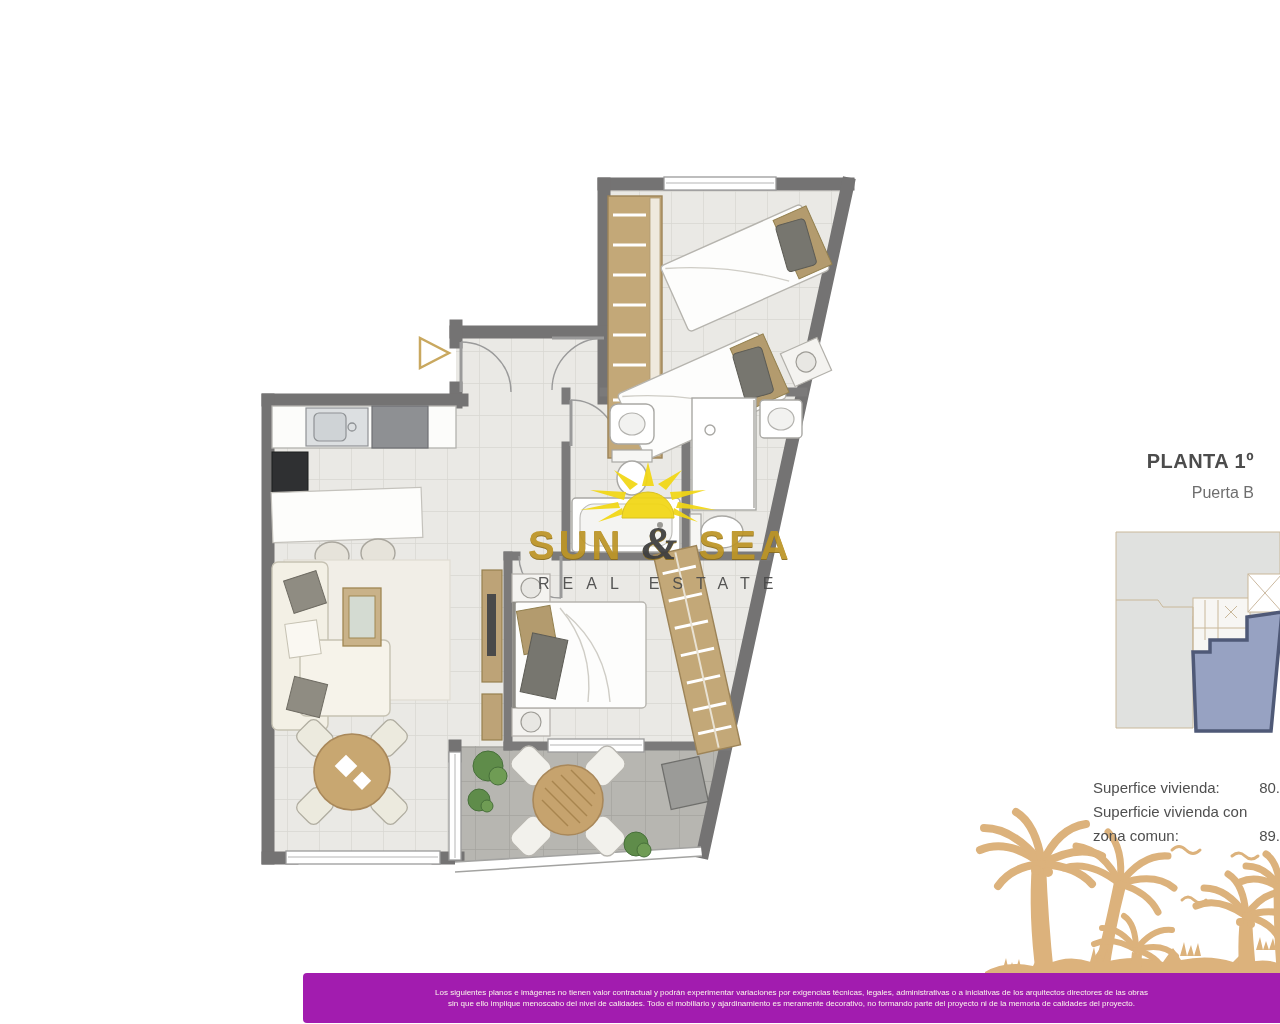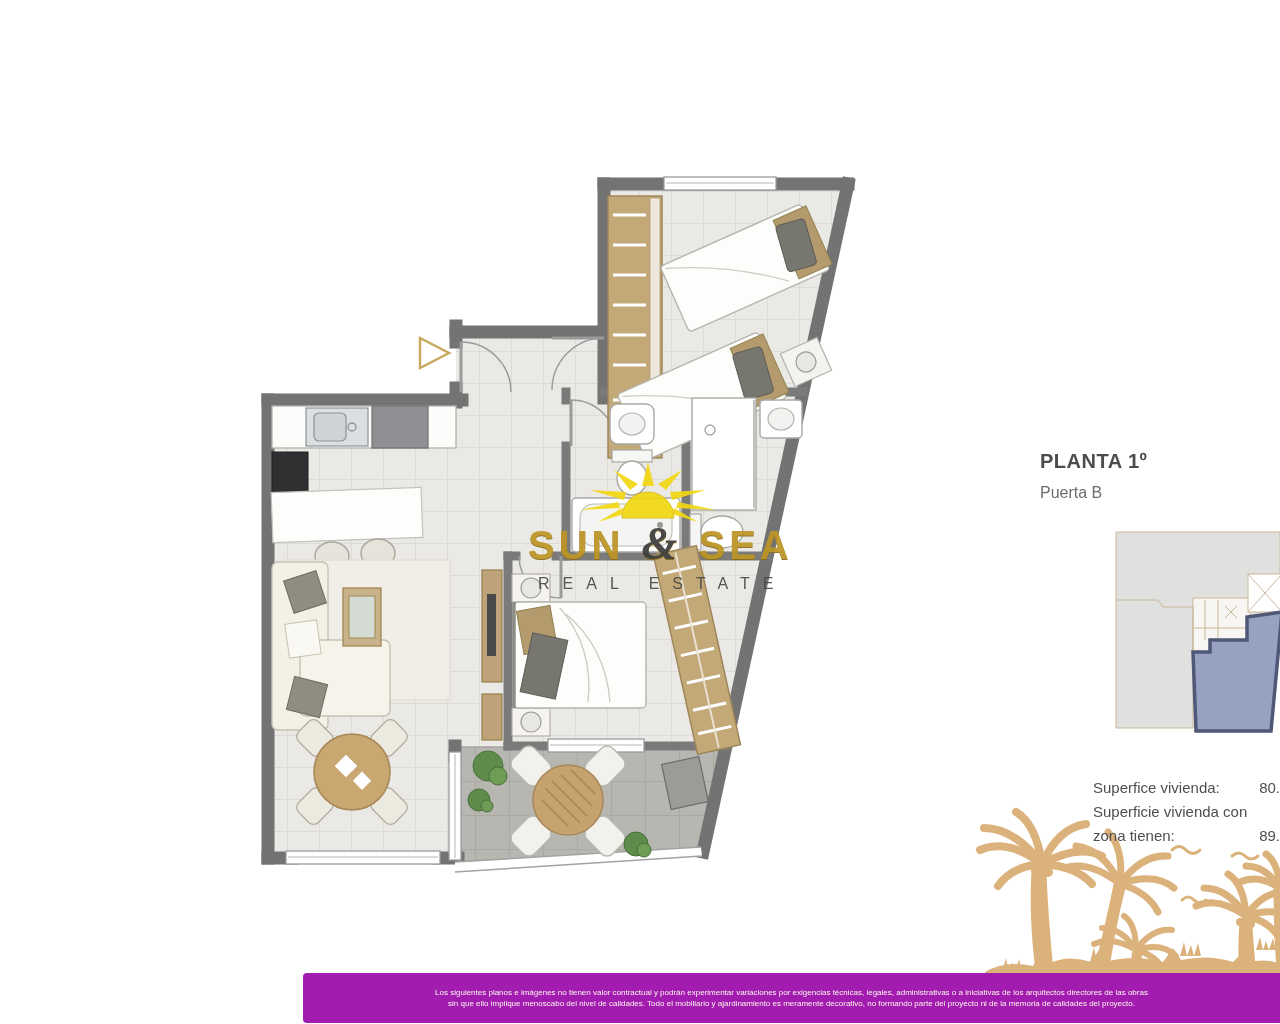--- a/index.html
+++ b/index.html
@@ -1,21 +1,21 @@
 <!DOCTYPE html>
 <html><head>
 <meta charset="utf-8">
 <style>
   html,body{margin:0;padding:0;}
   .page{position:relative;width:1280px;height:1024px;background:#ffffff;overflow:hidden;
         font-family:"Liberation Sans",sans-serif;}
   .page svg{position:absolute;left:0;top:0;}
 
   
-  .plan-label{position:absolute;left:1040px;top:450px;width:170px;text-align:left;}
+  .plan-label{position:absolute;left:1084px;top:450px;width:170px;text-align:right;}
   .plan-label .t{font-size:20px;font-weight:bold;color:#4c4c4c;letter-spacing:.5px;}
   .plan-label .s{font-size:16px;color:#6e6e6e;margin-top:11px;}
 
   .areas{position:absolute;left:1093px;top:750px;width:187px;color:#4f4f4f;font-size:15px;line-height:24px;margin-top:26px;}
   .areas .row{display:flex;justify-content:space-between;}
   .areas .val{text-align:right;}
 
   
   .logo{position:absolute;left:528px;top:462px;width:240px;text-align:left;opacity:.93;}
   .logo .sunwrap{height:62px;}
@@ -385,21 +385,21 @@
     <div class="s">Puerta B</div>
   </div>
 
   <div class="areas">
     <div class="row">
       <span>Superfice vivienda:</span>
       <span class="val">80.</span>
     </div>
     <div>Superficie vivienda con</div>
     <div class="row">
-      <span>zona tienen:</span>
+      <span>zona comun:</span>
       <span class="val">89.</span>
     </div>
   </div>
 
   <div class="band">
     <div>Los siguientes planos e imágenes no tienen valor contractual y podrán experimentar variaciones por exigencias técnicas, legales, administrativas o a iniciativas de los arquitectos directores de las obras</div>
     <div>sin que ello implique menoscabo del nivel de calidades. Todo el mobiliario y ajardinamiento es meramente decorativo, no formando parte del proyecto ni de la memoria de calidades del proyecto.</div>
   </div>
 
 </div>

